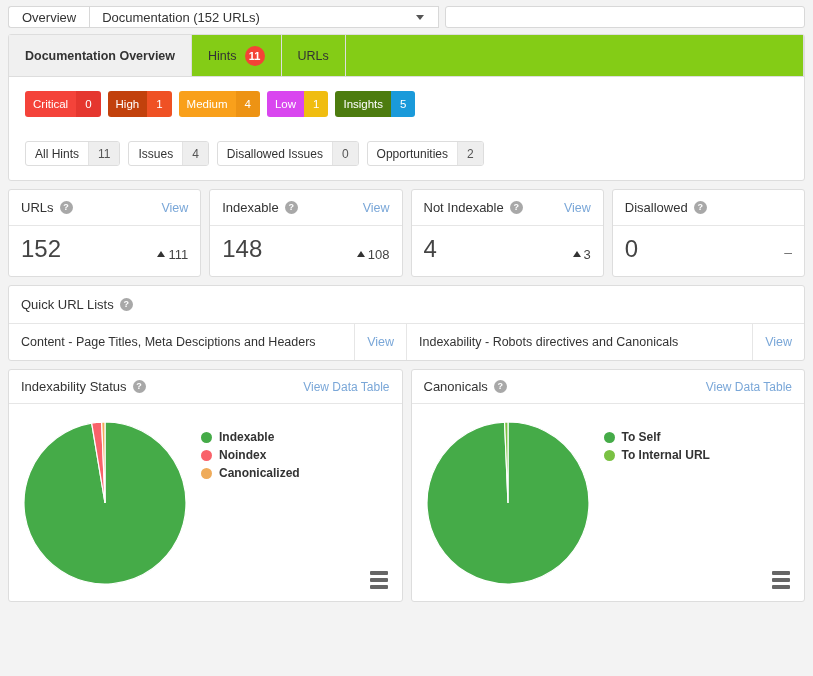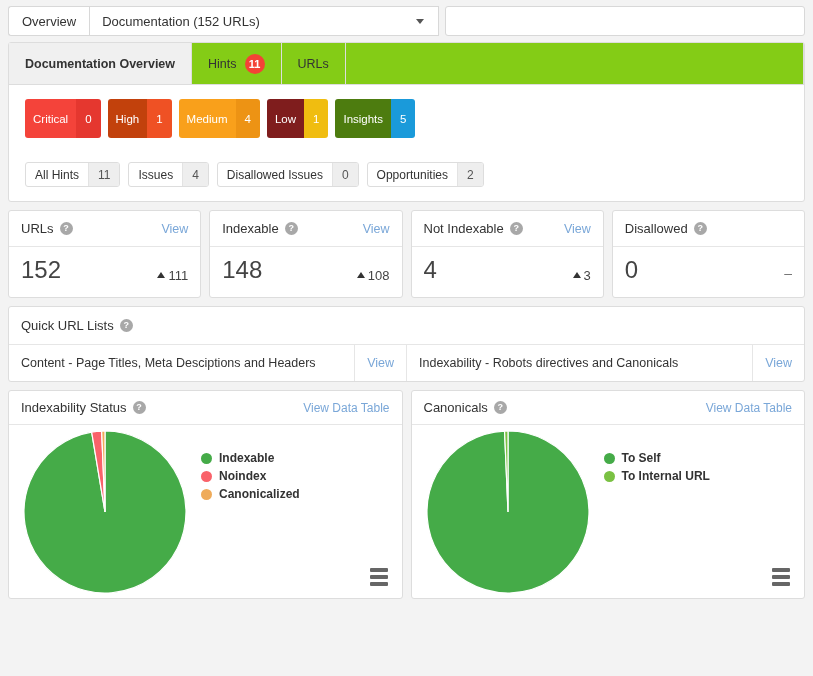--- a/index.html
+++ b/index.html
@@ -10,21 +10,21 @@
     font-family: "Liberation Sans", sans-serif;
     color: #333;
     overflow: hidden;
   }
 
   
   .topbar {
     display: flex;
     align-items: stretch;
     padding: 6px 8px 0 8px;
-    height: 36px;
+    height: 28px;
   }
   .tb-cell {
     background: #fff;
     border: 1px solid #d8d8d8;
     border-radius: 3px;
     display: flex;
     align-items: center;
     font-size: 13px;
     color: #333;
   }
@@ -101,21 +101,21 @@
     margin: 0 0 14px 0;
   }
   .sev-row { display: flex; gap: 7px; margin-bottom: 12px; }
   .sev {
     display: flex;
     align-items: stretch;
     border-radius: 3px;
     overflow: hidden;
     font-size: 11.5px;
     color: #fff;
-    height: 39px;
+    height: 26px;
   }
   .sev-label { padding: 0 8px; display: flex; align-items: center; }
   .sev-count { padding: 0 9px; display: flex; align-items: center; justify-content: center; }
 
   .pill-row { display: flex; gap: 8px; margin-top: 24px; }
   .pill {
     display: flex;
     align-items: stretch;
     border: 1px solid #ddd;
     border-radius: 3px;
@@ -215,21 +215,21 @@
   .charts {
     display: flex;
     gap: 8px;
     margin: 8px 8px 8px 8px;
   }
   .chart-card {
     flex: 1;
     background: #fff;
     border: 1px solid #ddd;
     border-radius: 3px;
-    height: 209px;
+    height: 233px;
     display: flex;
     flex-direction: column;
     position: relative;
   }
   .chart-head {
     display: flex;
     align-items: center;
     justify-content: space-between;
     padding: 9px 12px;
     border-bottom: 1px solid #e6e6e6;
@@ -307,21 +307,21 @@
       </div>
       <div class="sev">
         <span class="sev-label" style="background: #c2410c;">High</span>
         <span class="sev-count" style="background: rgb(239, 81, 36);">1</span>
       </div>
       <div class="sev">
         <span class="sev-label" style="background: rgb(249, 160, 27);">Medium</span>
         <span class="sev-count" style="background: rgb(237, 147, 20);">4</span>
       </div>
       <div class="sev">
-        <span class="sev-label" style="background: #7f1d1d;">Low</span>
+        <span class="sev-label" style="background: #d946ef;">Low</span>
         <span class="sev-count" style="background: rgb(240, 189, 16);">1</span>
       </div>
       <div class="sev">
         <span class="sev-label" style="background: #4d7c0f;">Insights</span>
         <span class="sev-count" style="background: rgb(26, 154, 218);">5</span>
       </div>
     </div>
 
     <div class="pill-row">
       <div class="pill">

